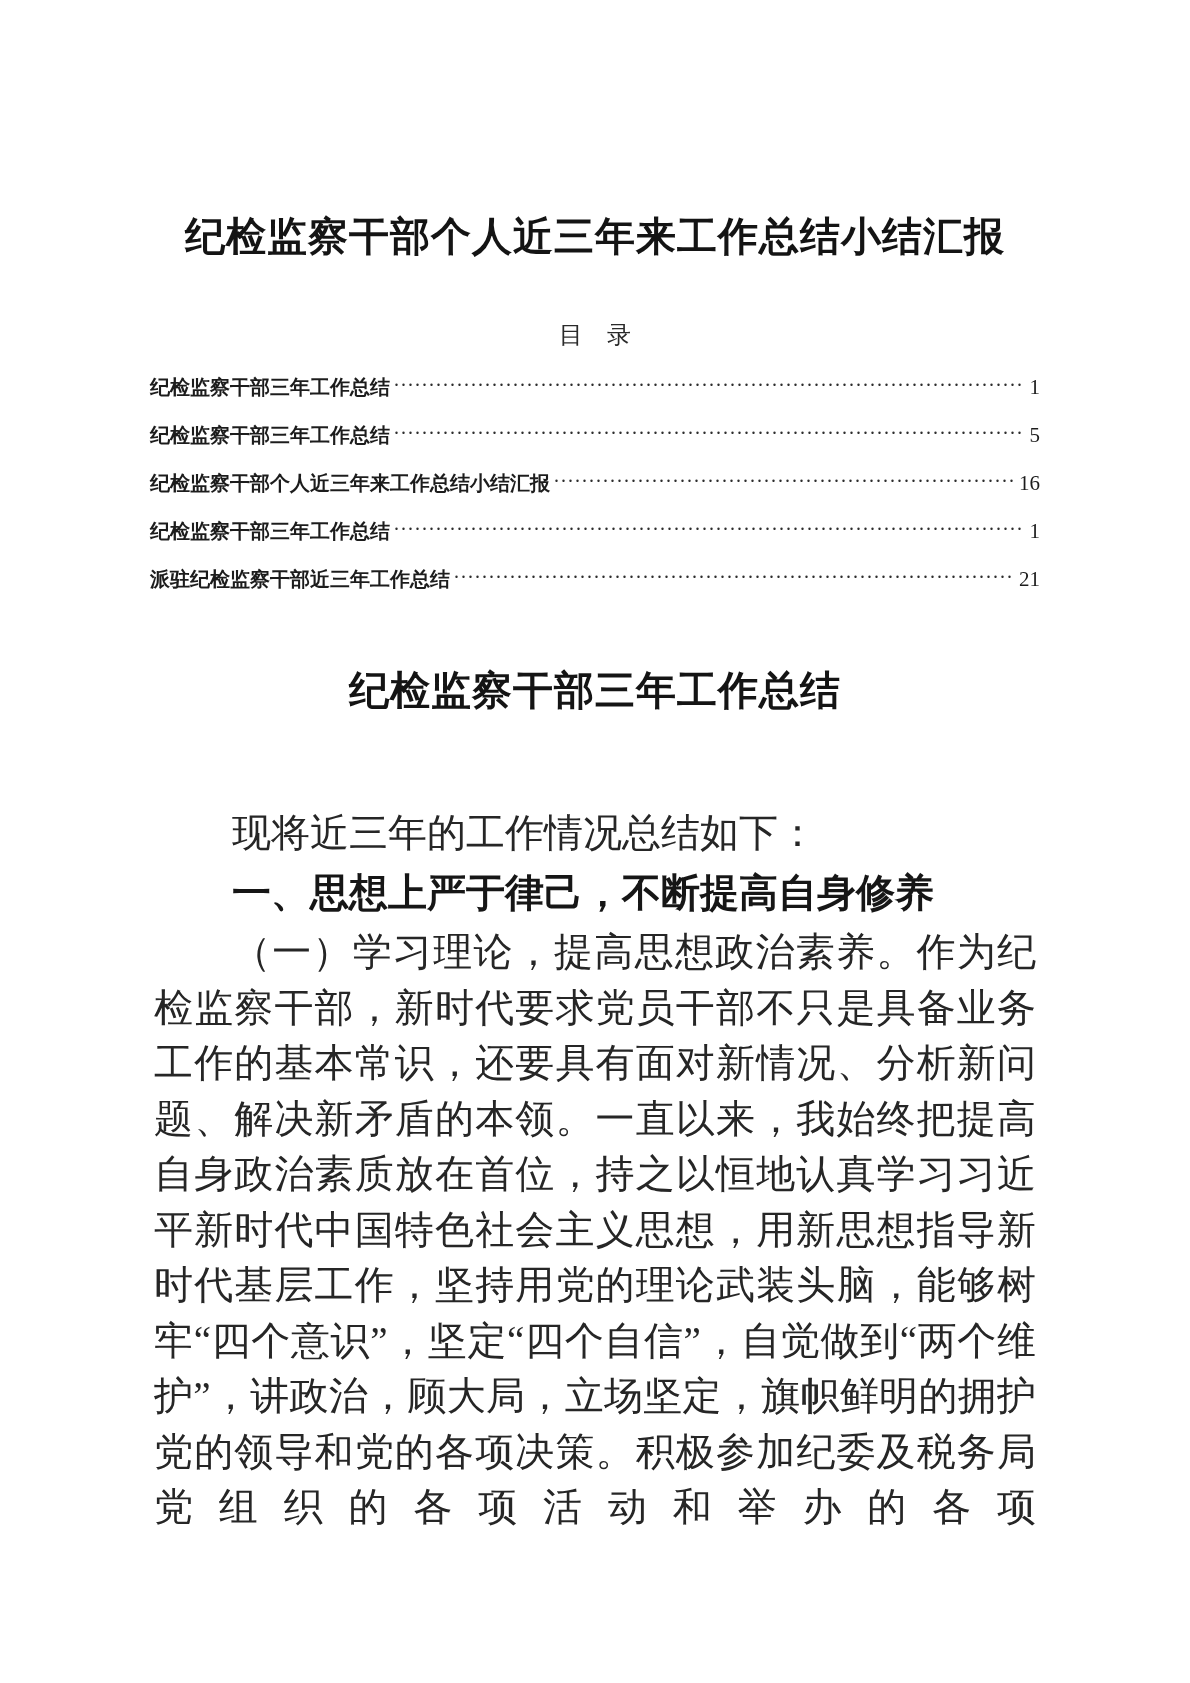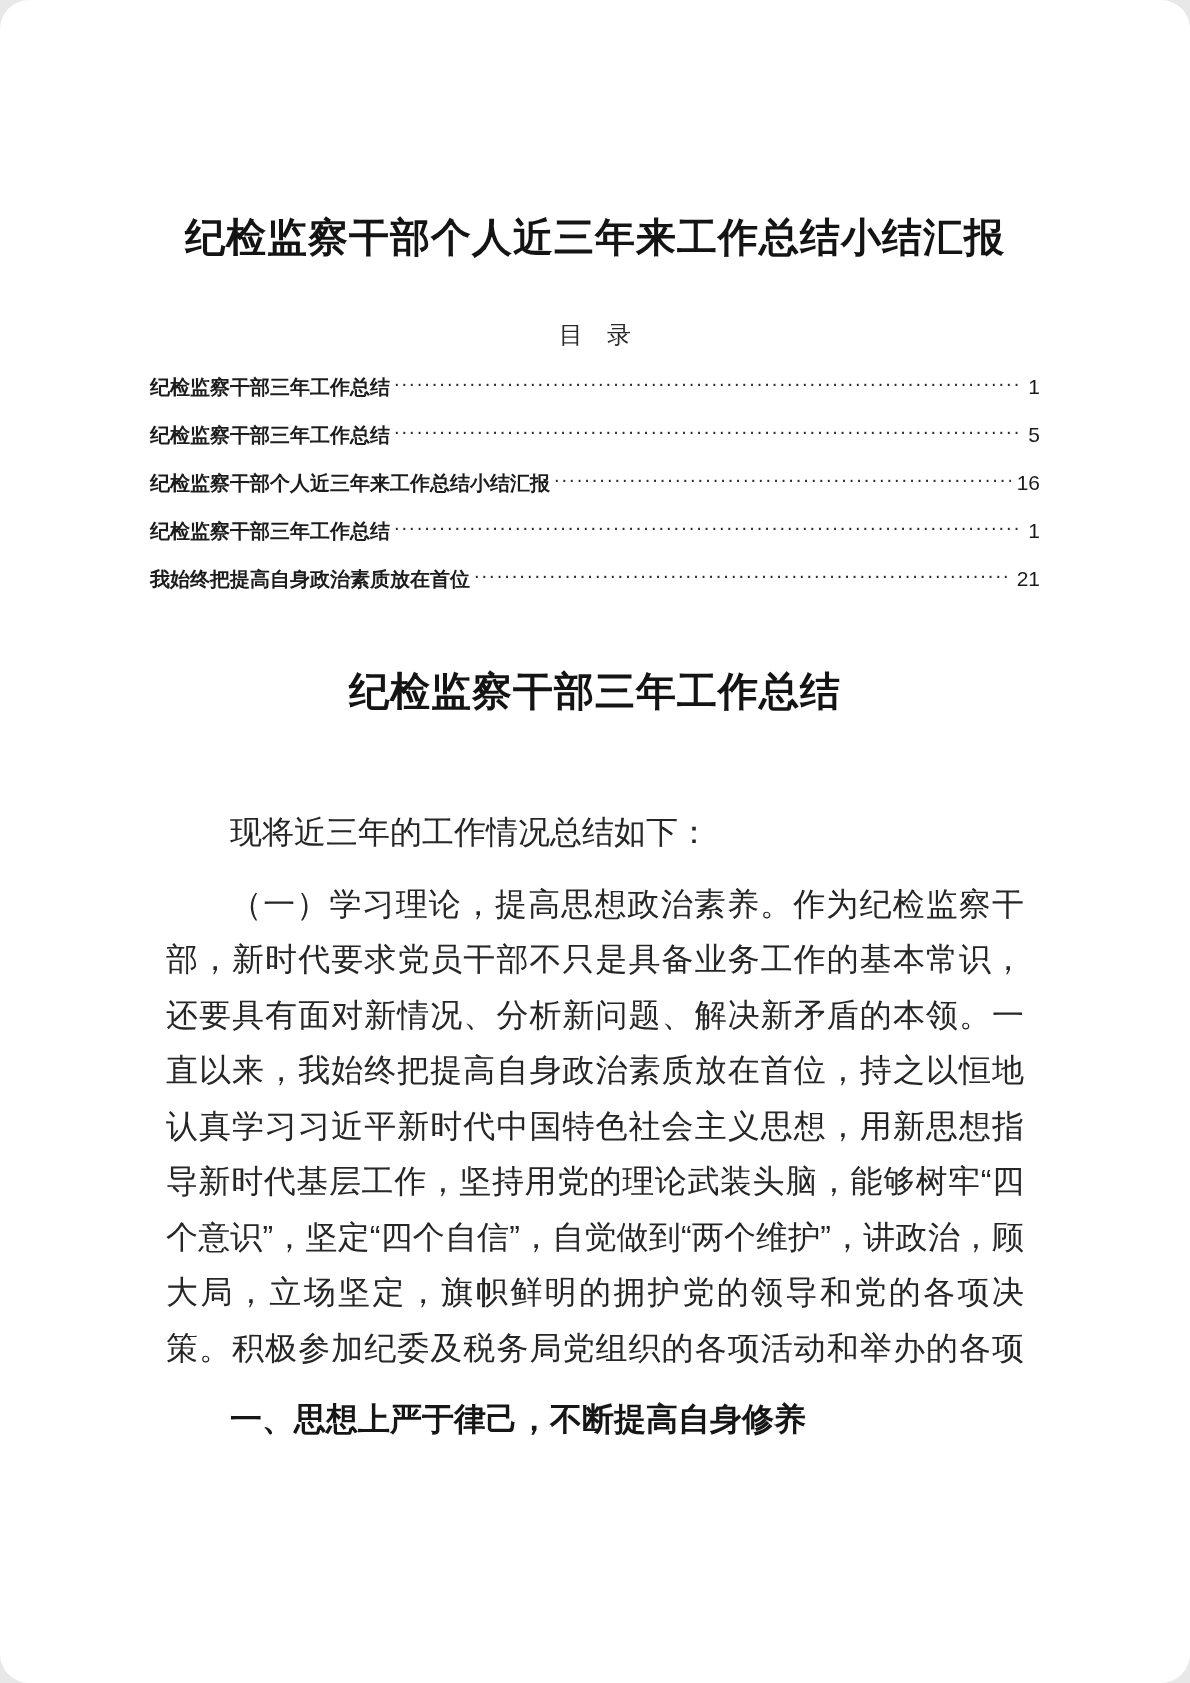--- a/index.html
+++ b/index.html
@@ -9,23 +9,22 @@
   }
   .page {
     position: relative;
     width: 1190px;
     height: 1683px;
     margin: 0 auto;
     background: #ffffff;
     box-sizing: border-box;
     padding: 0 150px;
     overflow: hidden;
-    font-family: Liberation Sans, sans-serif;
+    font-family: Liberation Serif, serif;
     color: #1f1f1f;
-    border-radius: 29px;
   }
   .doc-title {
     margin: 212px 0 0 0;
     font-size: 40px;
     line-height: 50px;
     font-weight: 700;
     text-align: center;
     letter-spacing: 1px;
     color: #141414;
   }
@@ -77,22 +76,22 @@
     line-height: 52px;
     font-weight: 700;
     text-align: center;
     letter-spacing: 1px;
     color: #141414;
   }
   .doc-body {
     margin-top: 88px;
   }
   .para {
-    margin: 16px;
-    font-size: 32px;
+    margin: 4px;
+    font-size: 39px;
     line-height: 55.5px;
     text-indent: 2em;
     text-align: justify;
     text-justify: inter-ideograph;
     color: #262626;
     font-weight: 400;
   }
   .para-bold {
     font-weight: 700;
     color: #161616;
@@ -131,28 +130,28 @@
     </div>
 
     <div class="toc-row">
       <span class="toc-label">纪检监察干部三年工作总结</span>
       <span class="toc-leader"></span>
       <span class="toc-page">1</span>
     </div>
 
 
     <div class="toc-row">
-      <span class="toc-label">我始终把提高自身政治素质放在首位</span>
+      <span class="toc-label">派驻纪检监察干部近三年工作总结</span>
       <span class="toc-leader"></span>
       <span class="toc-page">21</span>
     </div>
 
   </div>
 
   <h2 class="section-heading">纪检监察干部三年工作总结</h2>
 
   <div class="doc-body">
     <p class="para">现将近三年的工作情况总结如下：</p>
+    <p class="para para-bold">一、思想上严于律己，不断提高自身修养</p>
     <p class="para para-continued">（一）学习理论，提高思想政治素养。作为纪检监察干部，新时代要求党员干部不只是具备业务工作的基本常识，还要具有面对新情况、分析新问题、解决新矛盾的本领。一直以来，我始终把提高自身政治素质放在首位，持之以恒地认真学习习近平新时代中国特色社会主义思想，用新思想指导新时代基层工作，坚持用党的理论武装头脑，能够树牢“四个意识”，坚定“四个自信”，自觉做到“两个维护”，讲政治，顾大局，立场坚定，旗帜鲜明的拥护党的领导和党的各项决策。积极参加纪委及税务局党组织的各项活动和举办的各项</p>
-    <p class="para para-bold">一、思想上严于律己，不断提高自身修养</p>
   </div>
 
 </div>
 
 </body></html>

